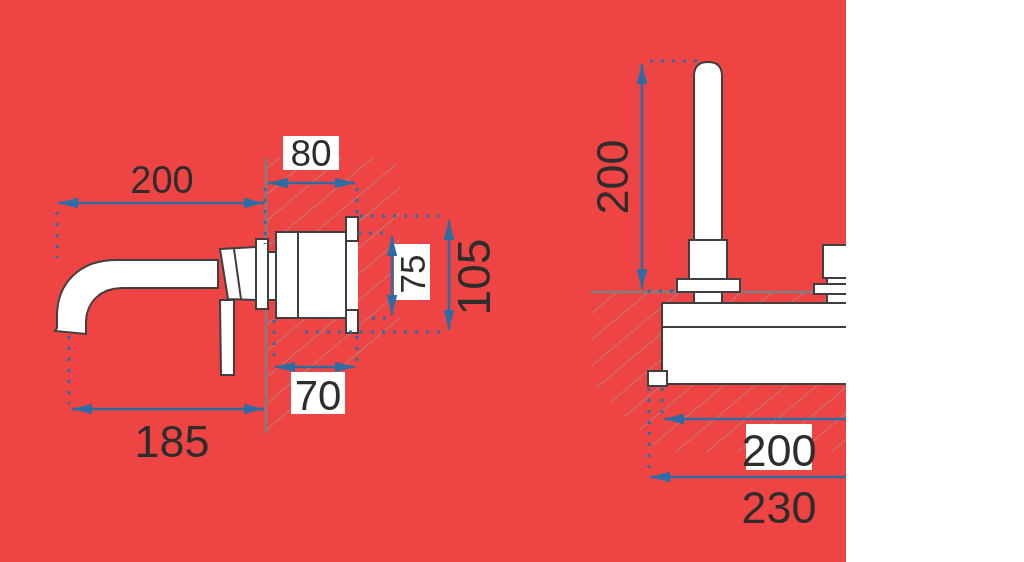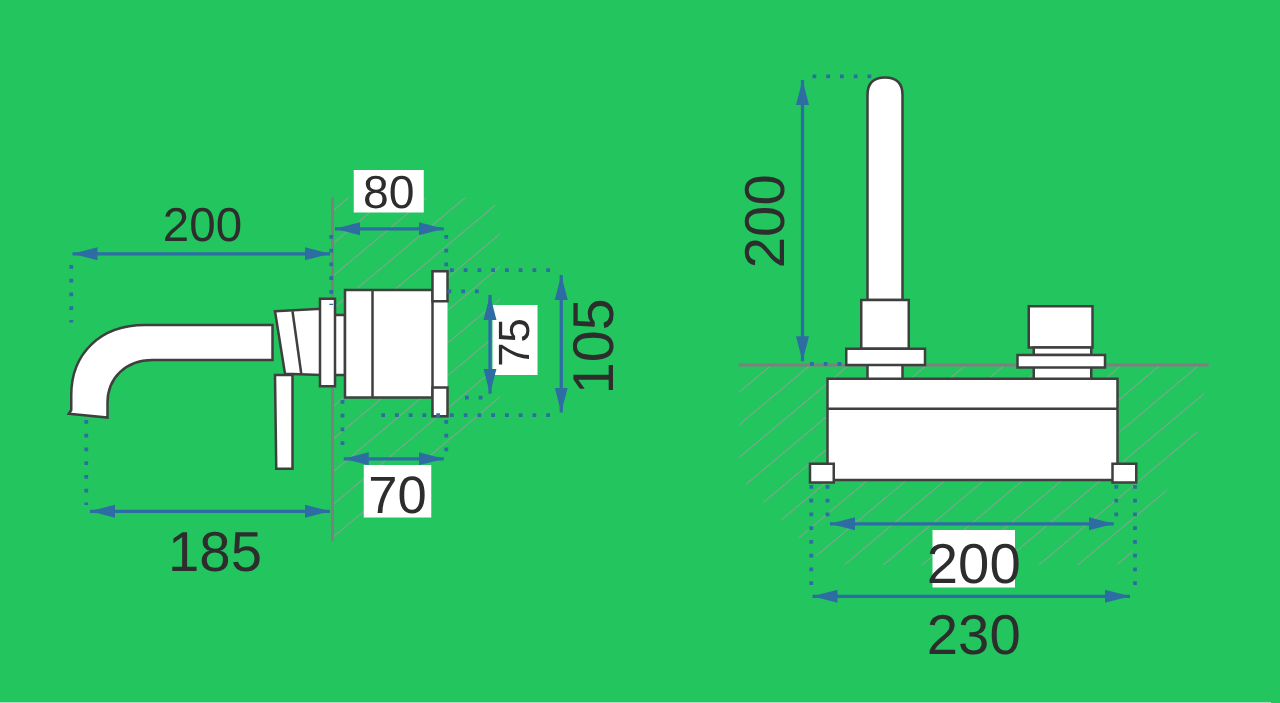--- a/index.html
+++ b/index.html
@@ -1,16 +1,16 @@
 <!DOCTYPE html>
 <html><head>
 <meta charset="utf-8">
 <style>
   html,body{margin:0;padding:0;background:#ffffff;}
-  .stage{position:relative;width:1024px;height:562px;background:#22c55e;overflow:hidden;
+  .stage{position:relative;width:846px;height:562px;background:#ef4444;overflow:hidden;
          font-family:"Liberation Sans", sans-serif;}
   svg{display:block;}
   .outline{stroke:#3f3f3f;stroke-width:2;fill:none;stroke-linejoin:miter;}
   .outline-fill{stroke:#3f3f3f;stroke-width:2;fill:#ffffff;stroke-linejoin:miter;}
   .surface{stroke:#7f7f7f;stroke-width:2.4;fill:none;}
   .dim{stroke:#2e6da4;stroke-width:2.6;fill:none;}
   .dot{stroke:#2e6da4;stroke-width:3;fill:none;stroke-dasharray:3 8;}
   .mask{fill:#ffffff;stroke:none;}
   .dimtext{fill:#2d2d2d;}
 </style>

